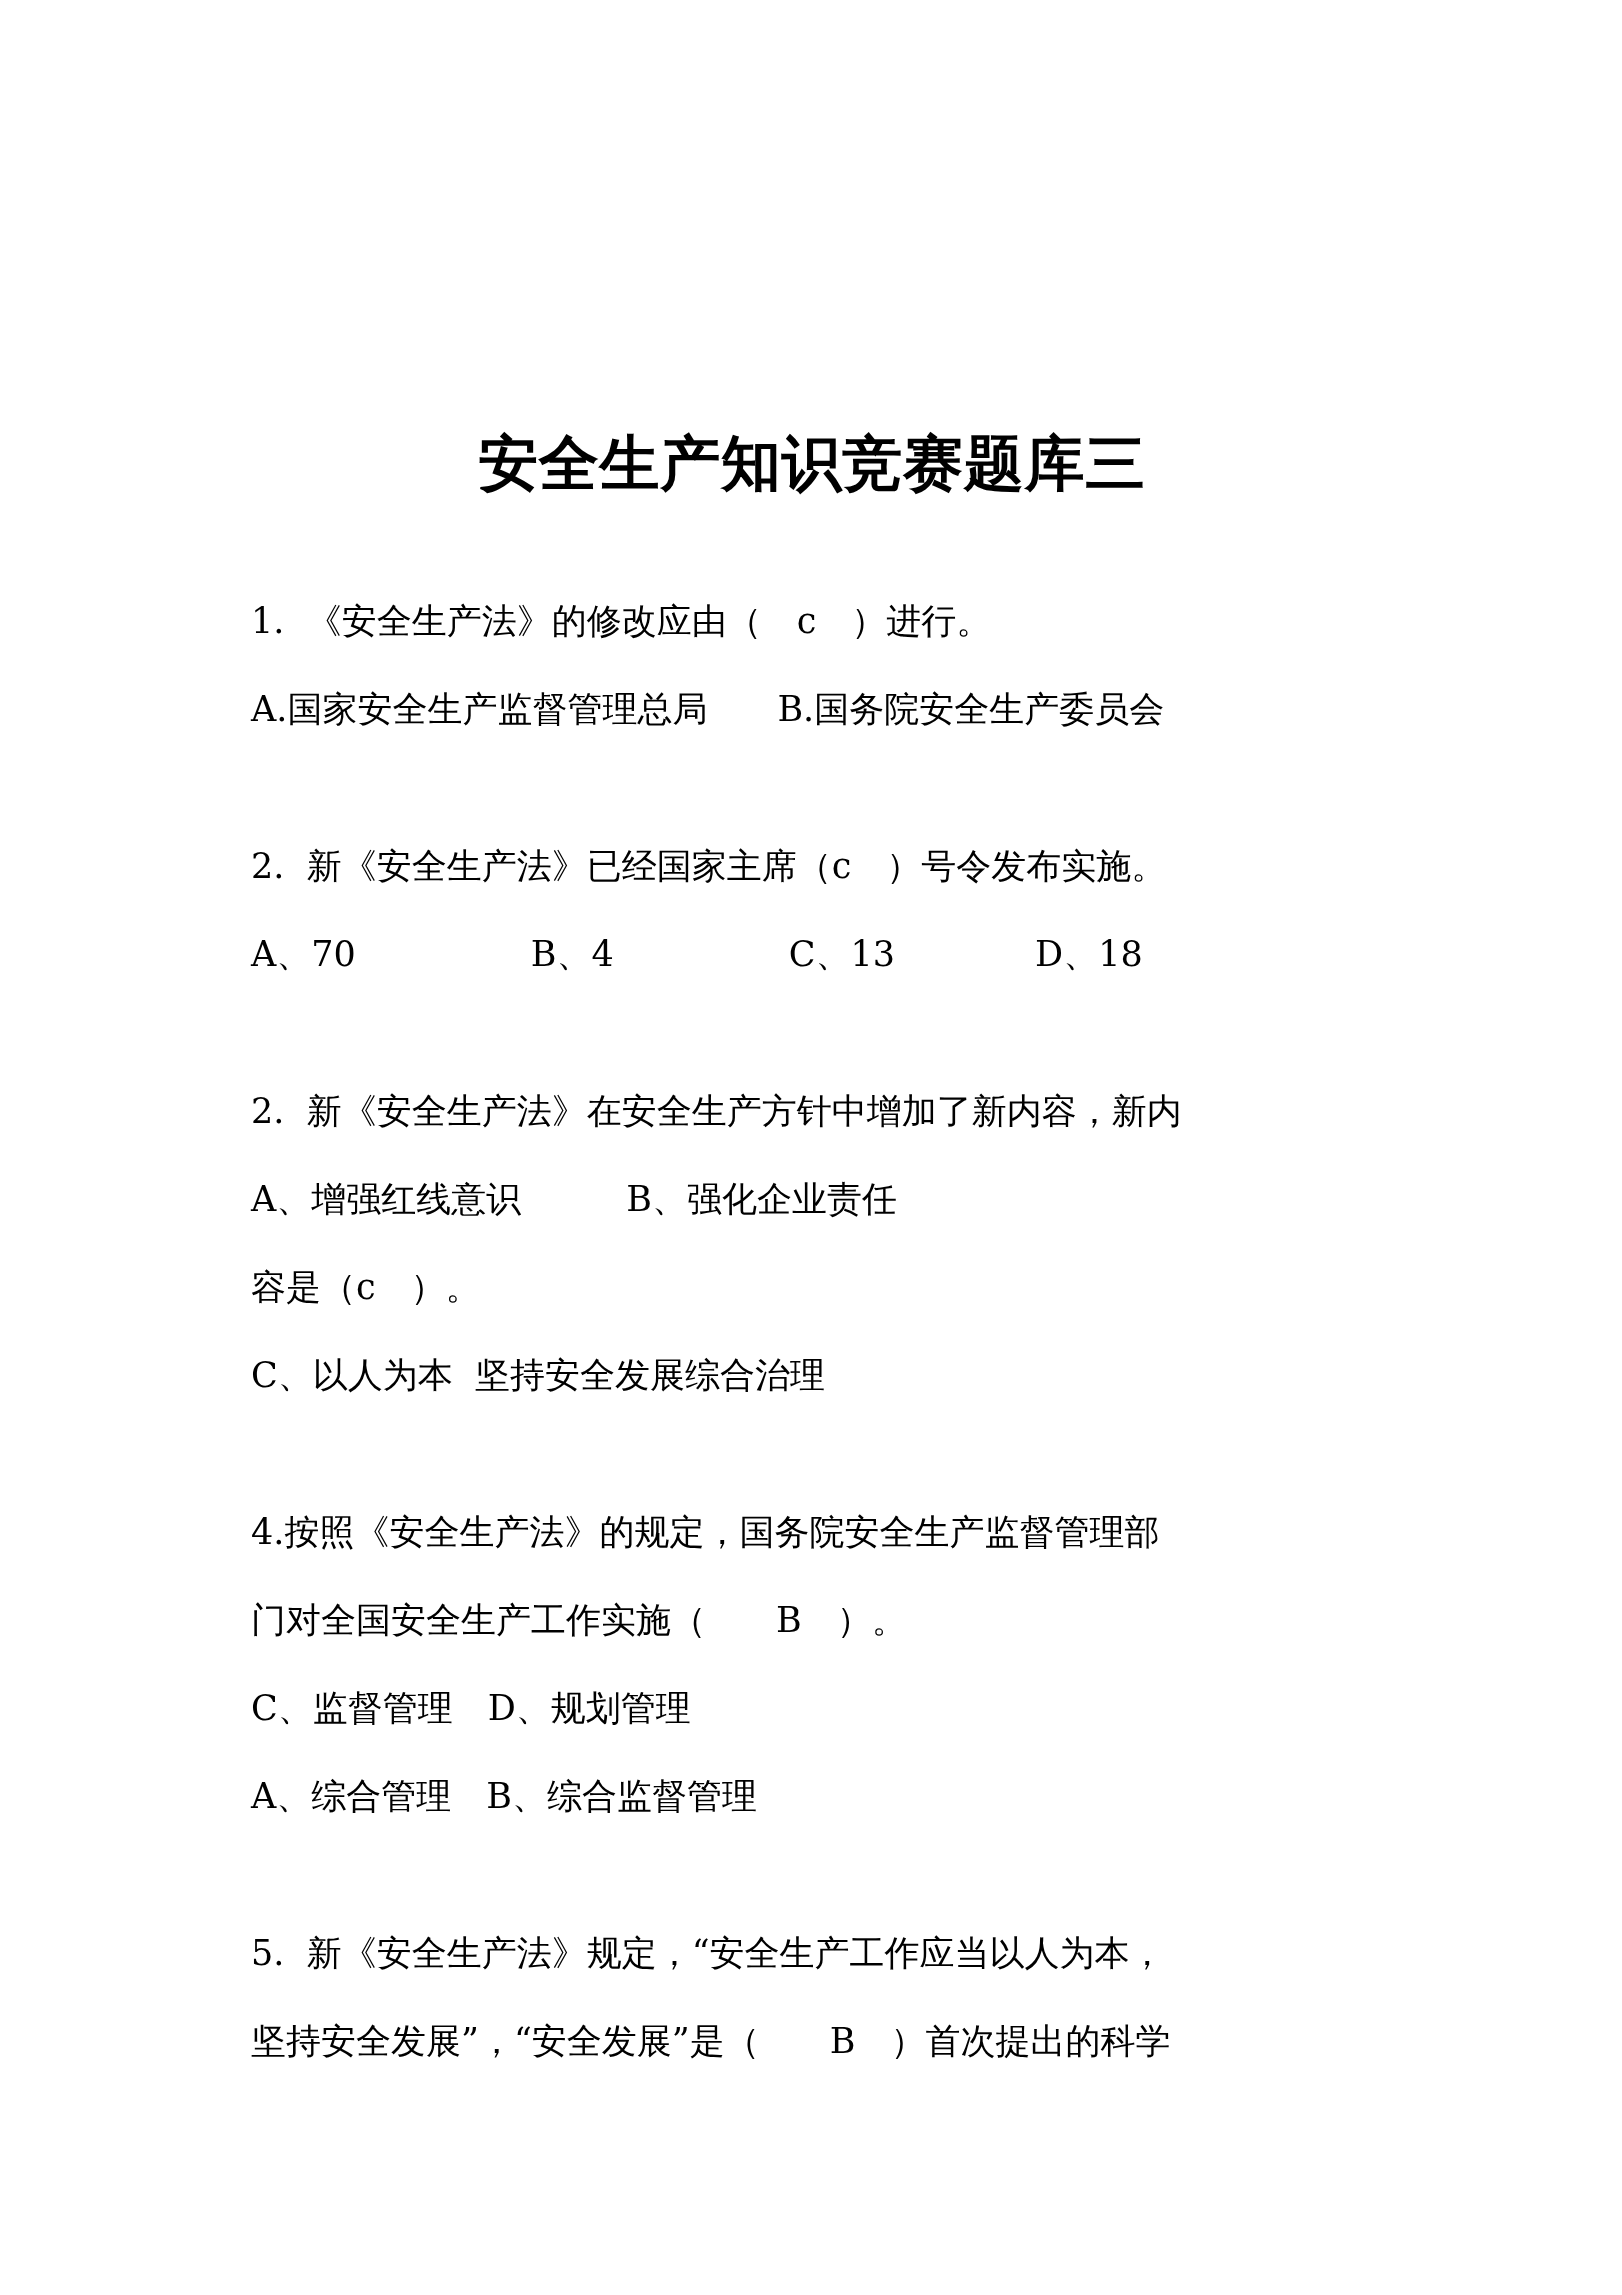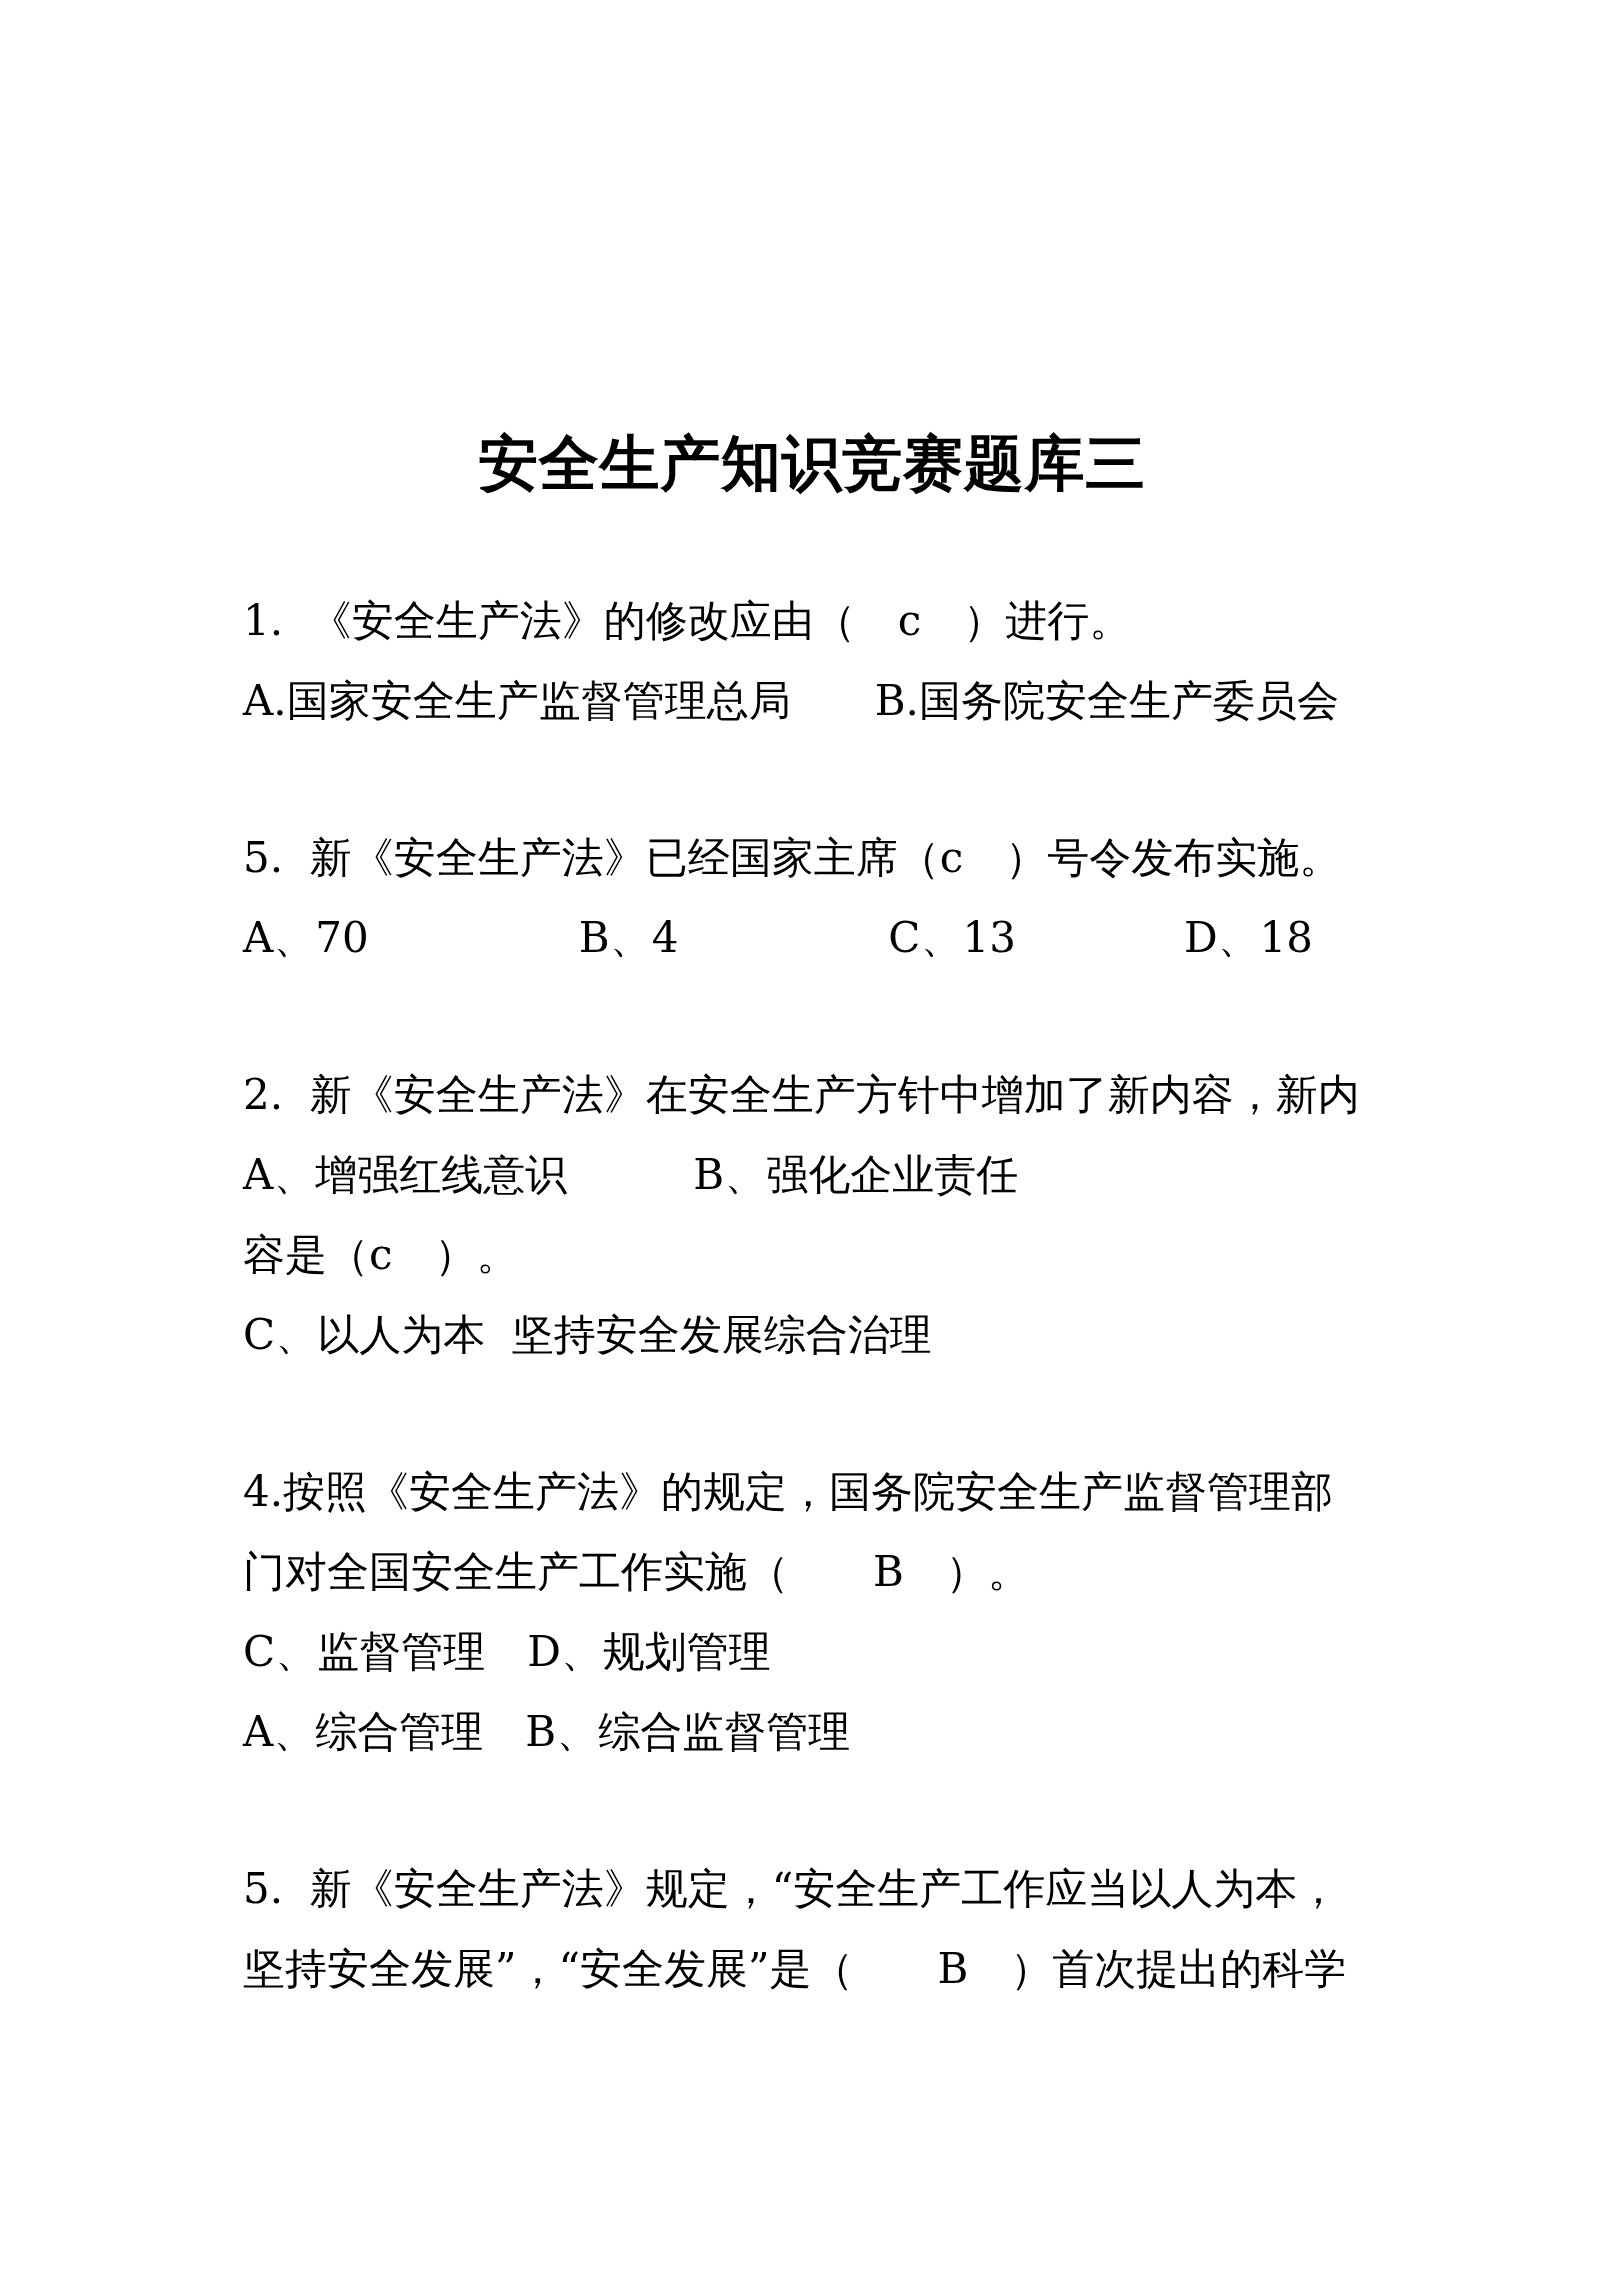--- a/index.html
+++ b/index.html
@@ -24,42 +24,42 @@
     line-height: 82px;
     font-weight: 700;
     text-align: center;
     letter-spacing: 0.7px;
     white-space: pre-wrap;
   }
   .question {
     margin: 77px 0 0 0;
   }
   .line {
-    margin: 0;
-    font-size: 42px;
+    margin: 8px;
+    font-size: 35px;
     line-height: 80px;
     letter-spacing: 0;
     white-space: pre-wrap;
     word-break: break-all;
   }
 </style>
 </head>
 <body>
 
 <main class="page">
 
   <h1 class="doc-title">安全生产知识竞赛题库三</h1>
 
   <section class="question">
     <p class="line">1.  《安全生产法》的修改应由（　c　）进行。</p>
     <p class="line">A.国家安全生产监督管理总局　　B.国务院安全生产委员会</p>
   </section>
 
   <section class="question">
-    <p class="line">5.  新《安全生产法》已经国家主席（c　）号令发布实施。</p>
+    <p class="line">2.  新《安全生产法》已经国家主席（c　）号令发布实施。</p>
     <p class="line">A、70　　　　　B、4　　　　　C、13　　　　D、18</p>
   </section>
 
   <section class="question">
     <p class="line">2.  新《安全生产法》在安全生产方针中增加了新内容，新内</p>
     <p class="line">A、增强红线意识　　　B、强化企业责任</p>
     <p class="line">容是（c　）。</p>
     <p class="line">C、以人为本  坚持安全发展综合治理</p>
   </section>
 

